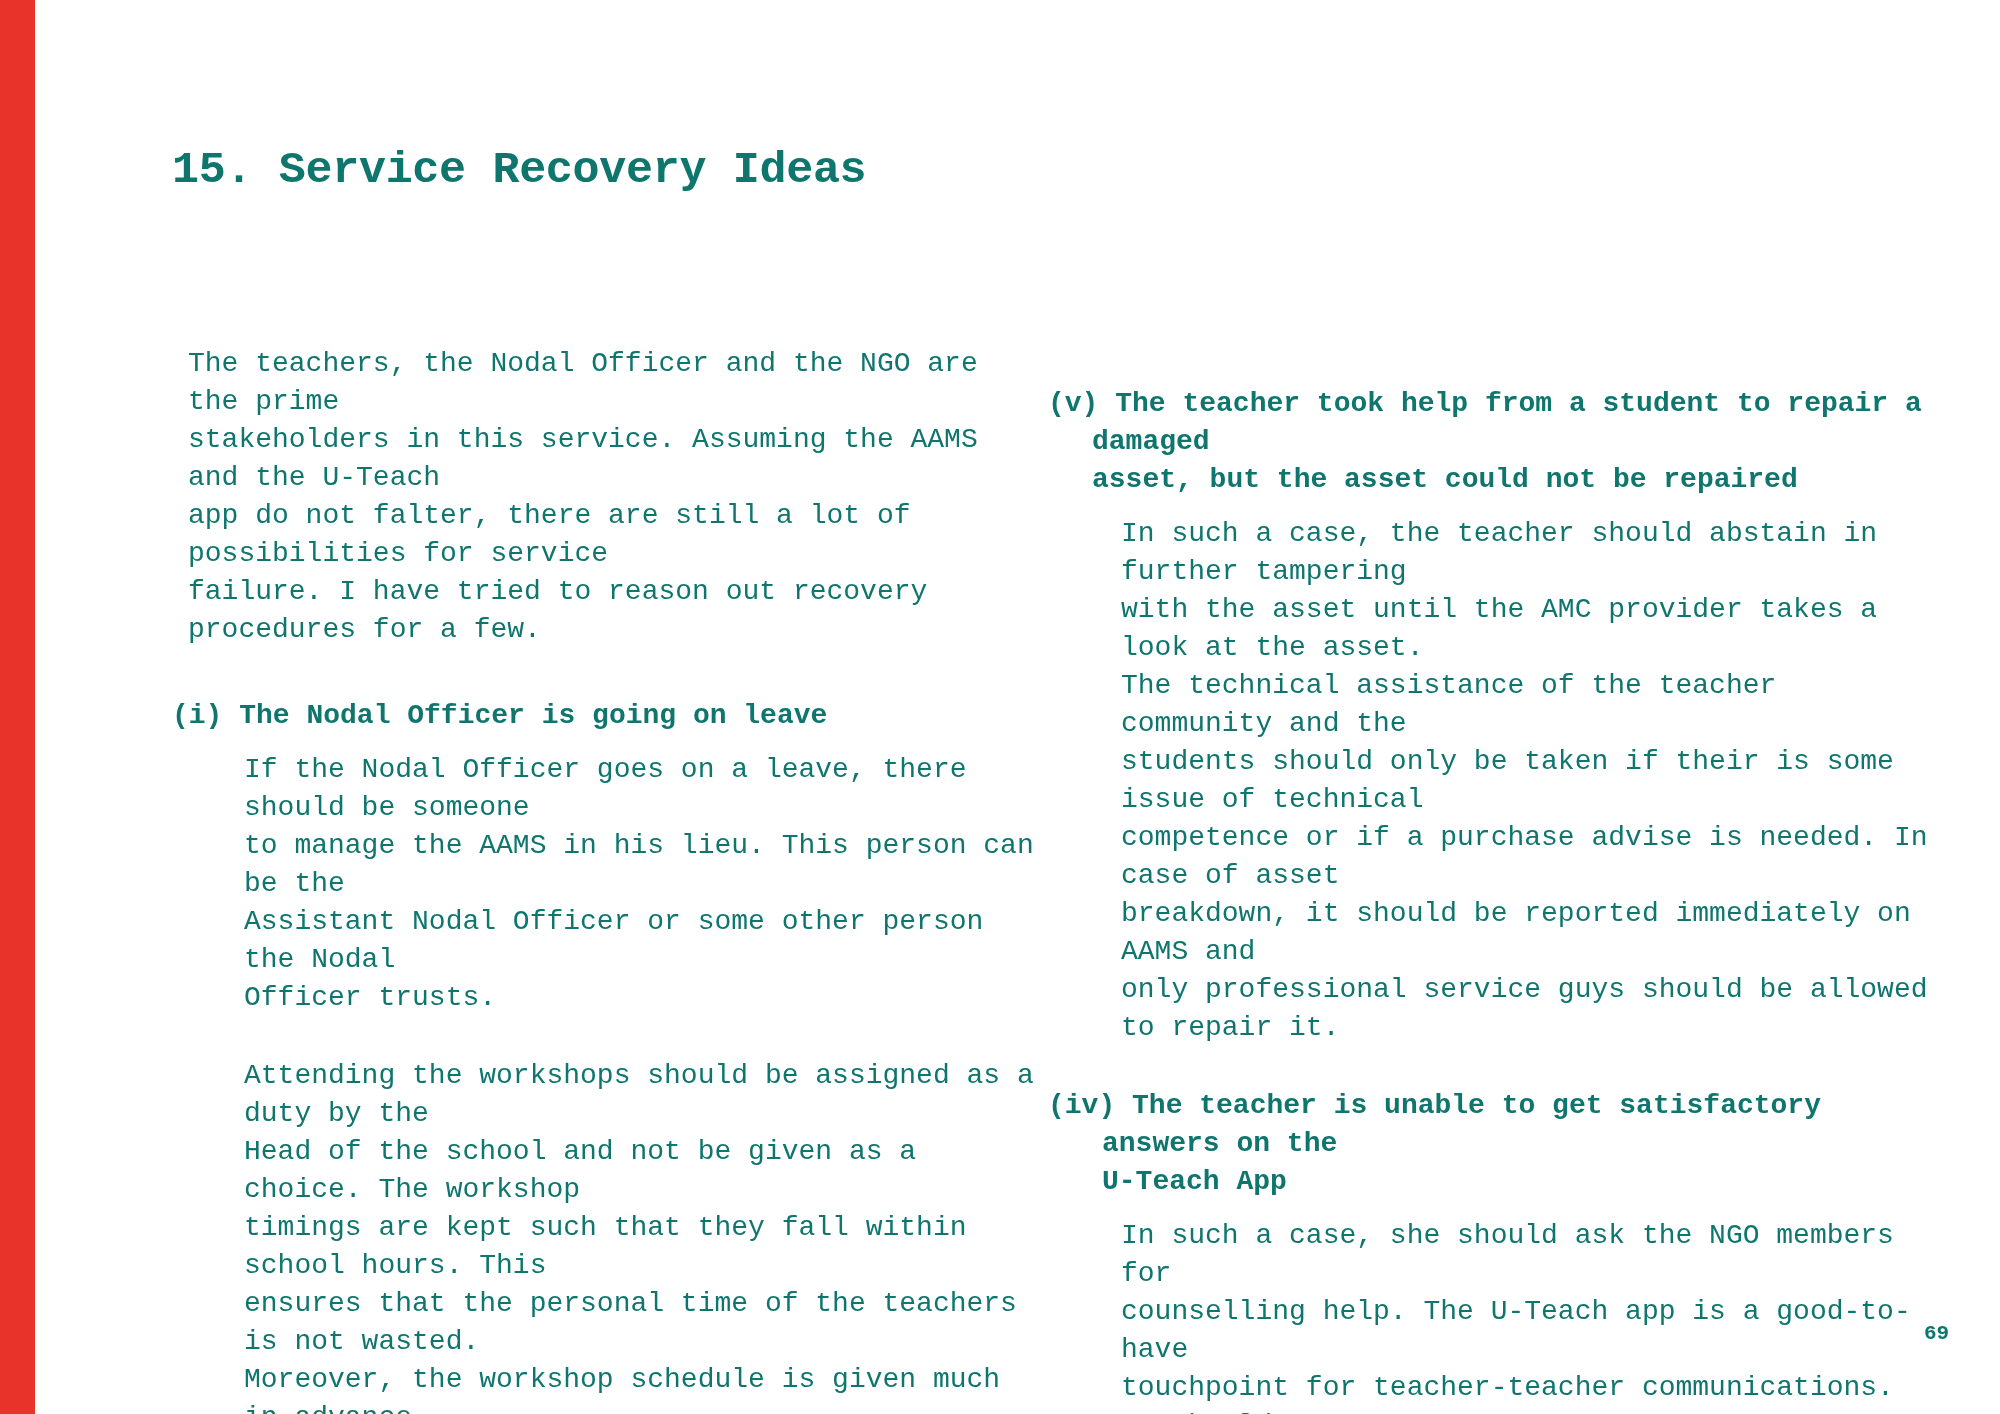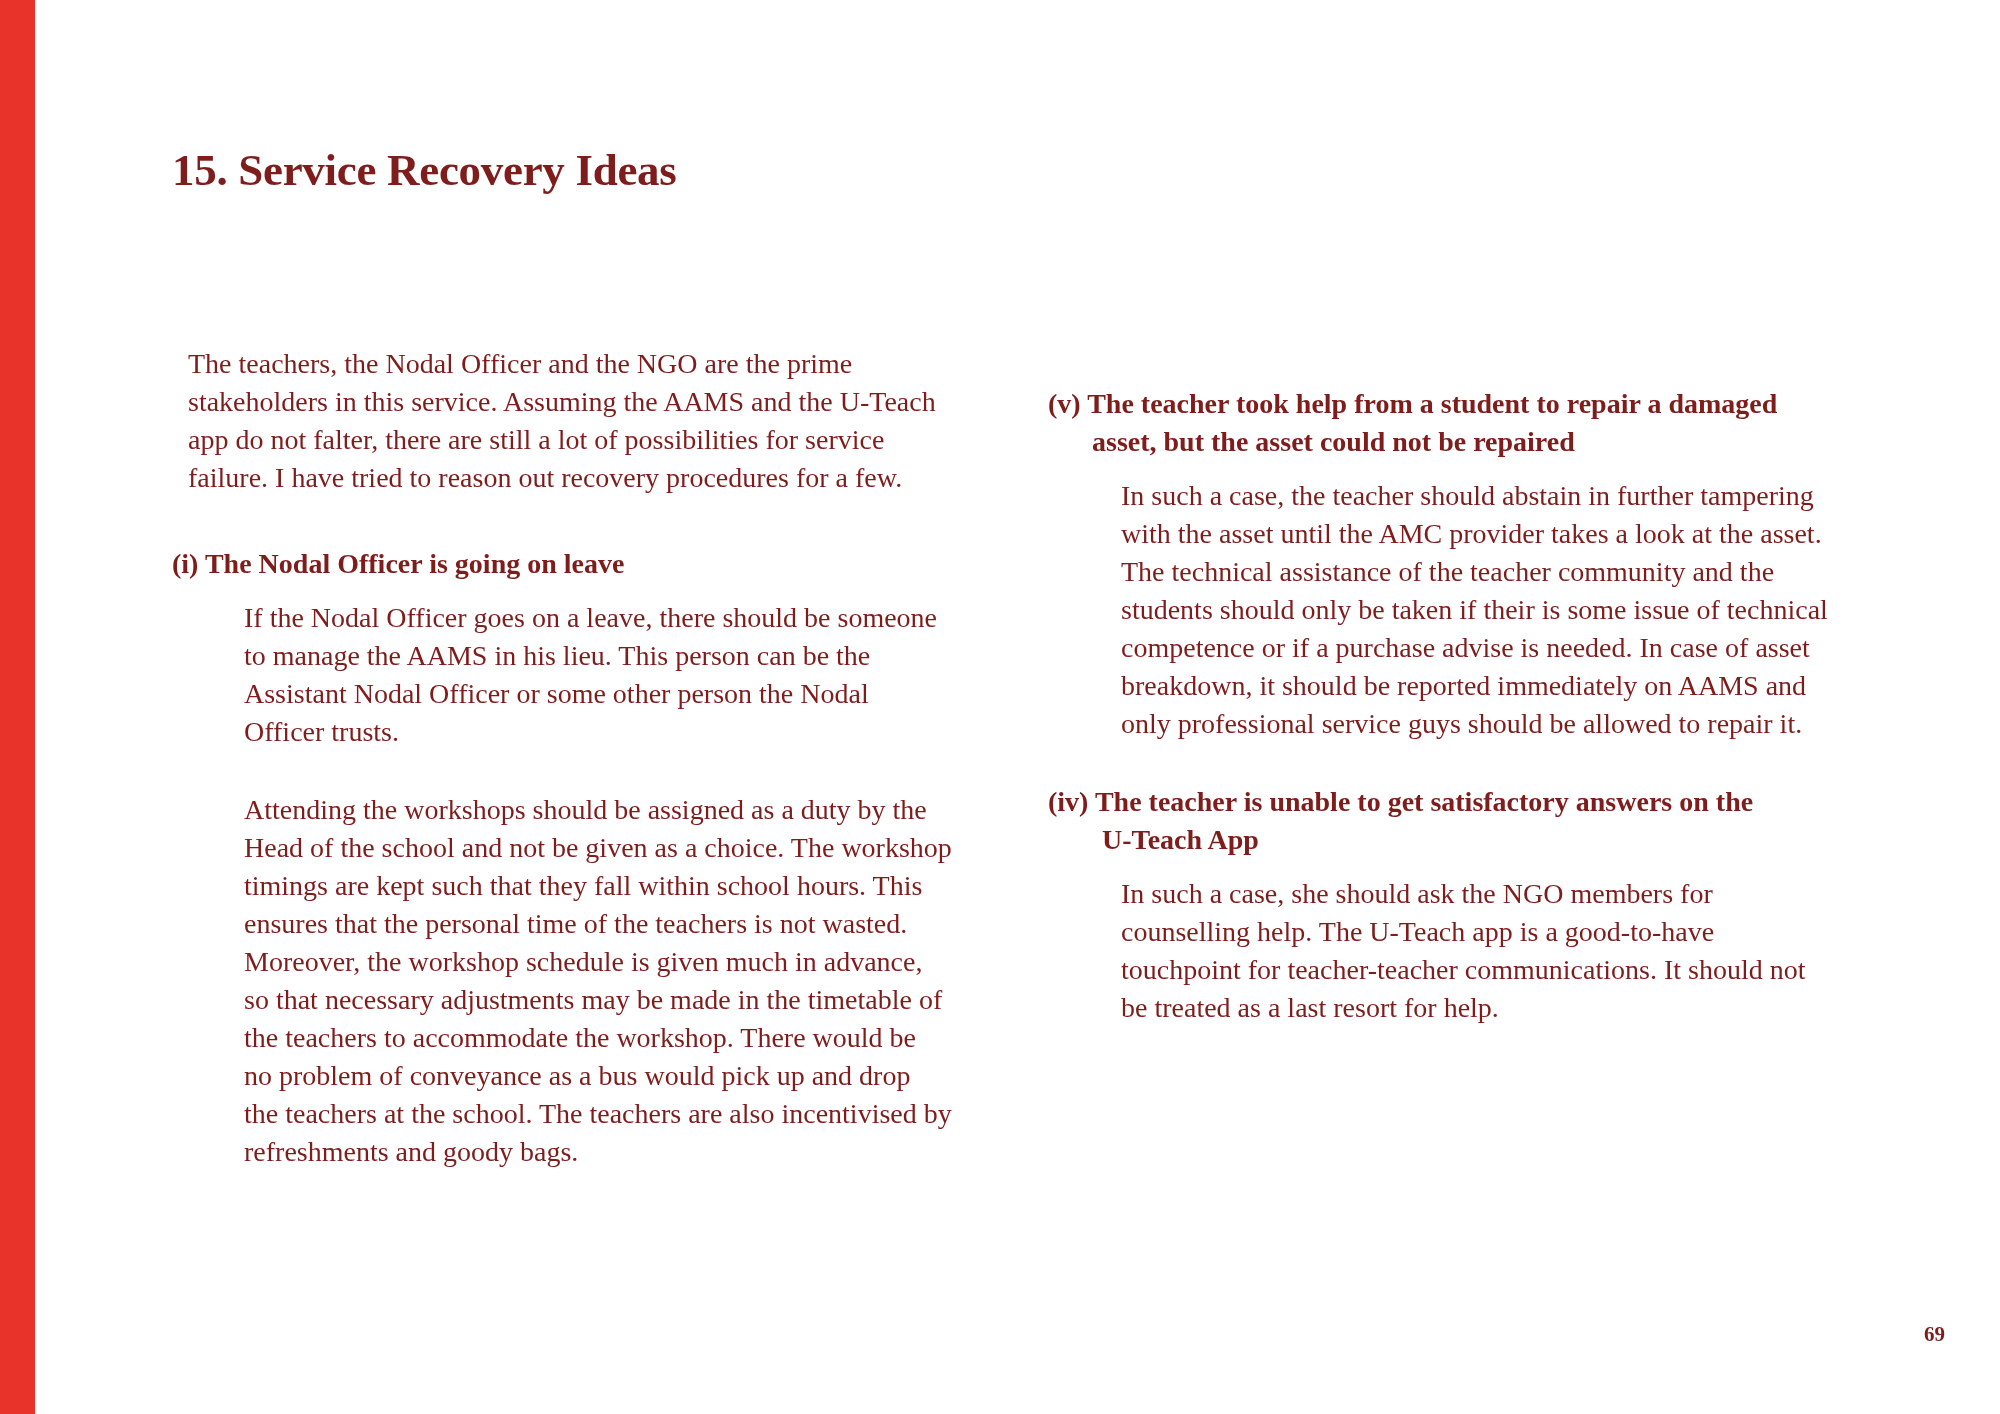--- a/index.html
+++ b/index.html
@@ -3,22 +3,22 @@
 <meta charset="utf-8">
 <style>
   html, body { margin: 0; padding: 0; }
   body { background: #ffffff; }
   .page {
     position: relative;
     width: 2000px;
     height: 1414px;
     background: #ffffff;
     overflow: hidden;
-    font-family: Liberation Serif, serif;
-    color: #7f1d1d;
+    font-family: Liberation Mono, monospace;
+    color: #0f766e;
   }
   .accent-bar {
     position: absolute;
     left: 0; top: 0;
     width: 35px; height: 1414px;
     background: #e8332a;
   }
   .title {
     position: absolute;
     left: 172px; top: 146px;

